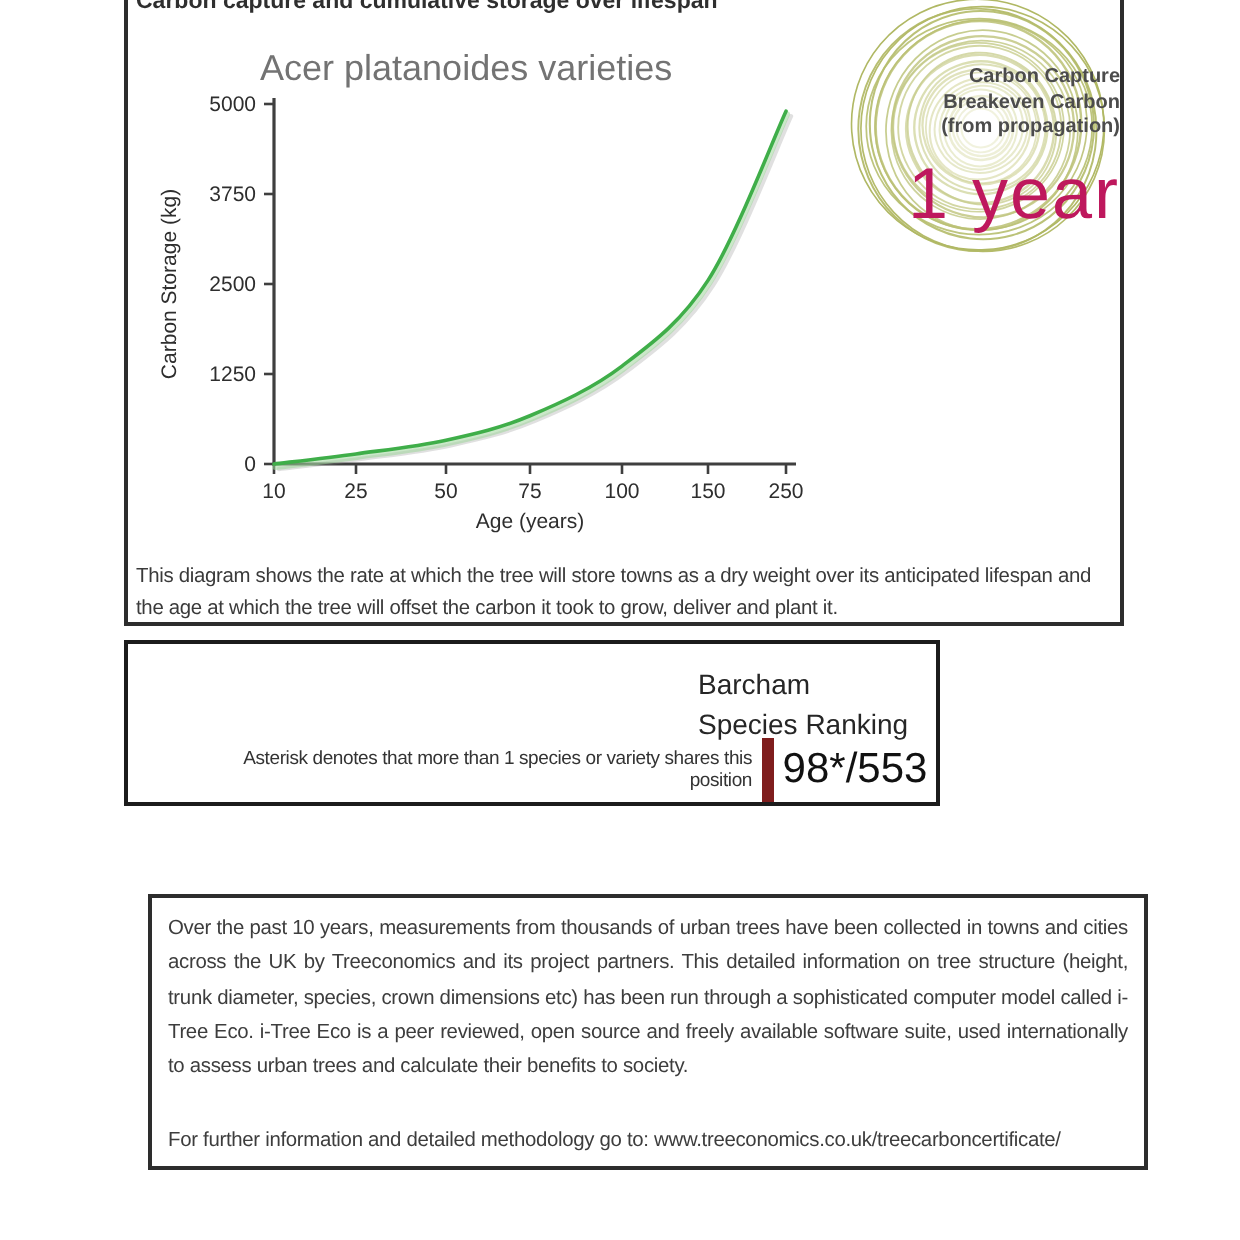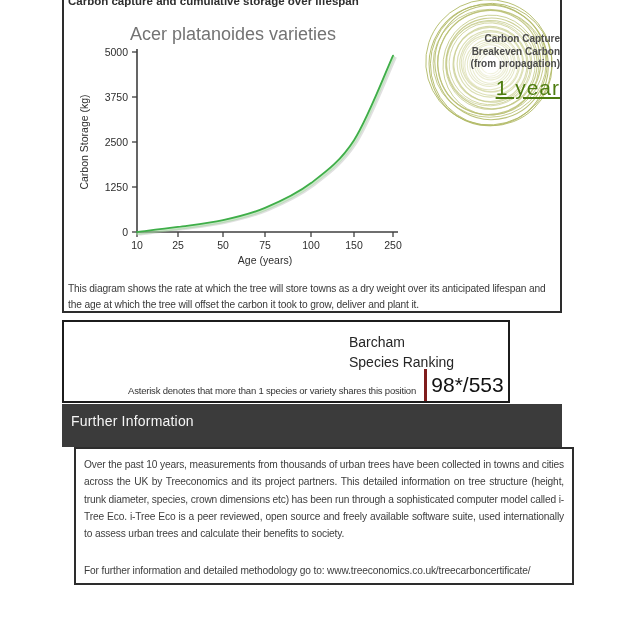--- a/index.html
+++ b/index.html
@@ -8,28 +8,28 @@
   .abs{position:absolute;}
   
   .box-chart{left:62px;top:-12px;width:500px;height:325px;border:2px solid #2d2d2d;box-sizing:border-box;background:#fff;}
   .doc-title{left:68px;top:-5px;font-size:11.5px;font-weight:bold;color:#2f2f2f;white-space:nowrap;}
   .chart-title{left:130px;top:24px;width:270px;text-align:left;font-size:18px;color:#737373;}
   svg text{font-family:"Liberation Sans",sans-serif;}
   .chart-svg{left:62px;top:0px;width:350px;height:276px;}
   .badge-svg{left:418px;top:-12px;width:145px;height:152px;}
   .badge-text{left:420px;top:33px;width:140px;text-align:right;}
   .badge-text .b-line{font-size:10px;font-weight:bold;color:#4c4c4c;line-height:12.5px;}
-  .badge-value{font-size:21px;color:#4d7c0f;margin-top:5px;letter-spacing:1px;text-decoration:underline;}
+  .badge-value{font-size:36px;color:#be185d;margin-top:5px;letter-spacing:1px;}
   .description{left:68px;top:281px;width:489px;font-size:10.2px;letter-spacing:-0.15px;
                line-height:16px;color:#3a3a3a;}
   
-  .box-rank{left:62px;top:320px;width:448px;height:83px;border:2px solid #1c1c1c;box-sizing:border-box;background:#fff;}
+  .box-rank{left:62px;top:320px;width:408px;height:83px;border:2px solid #1c1c1c;box-sizing:border-box;background:#fff;}
   .rank-name{left:285px;top:11px;font-size:14px;line-height:19.5px;color:#262626;white-space:pre-line;}
   .rank-note{left:32px;right:92px;bottom:5px;text-align:right;font-size:9.5px;letter-spacing:-0.2px;color:#333;}
-  .rank-right{top:0;bottom:0;right:0;width:81px;border-left:3px solid #7f1d1d;display:flex;
+  .rank-right{top:0;bottom:0;right:0;width:81px;border-left:6px solid #7f1d1d;display:flex;
               align-items:center;justify-content:center;font-size:21px;color:#111;margin-top:47px;}
   
   .fi-bar{left:62px;top:404px;width:500px;height:43px;background:#3b3b3b;box-sizing:border-box;
           color:#f5f5f5;font-size:14px;padding:9px 0 0 9px;letter-spacing:0.2px;}
   .fi-body{left:74px;top:447px;width:500px;height:138px;border:2px solid #2d2d2d;box-sizing:border-box;
            background:#fff;padding:7px 8px;color:#3d3d3d;}
   .fi-par{font-size:10.2px;letter-spacing:-0.15px;line-height:17.3px;text-align:justify;margin:0;}
   .fi-link-line{font-size:10.2px;letter-spacing:-0.15px;margin-top:23px;}
   .fi-link-line a{color:#3d3d3d;text-decoration:none;}
 </style>
@@ -116,21 +116,20 @@
 
   <div class="abs description">This diagram shows the rate at which the tree will store towns as a dry weight over its anticipated lifespan and the age at which the tree will offset the carbon it took to grow, deliver and plant it.</div>
 
   <div class="abs box-rank">
     <div class="abs rank-name">Barcham
 Species Ranking</div>
     <div class="abs rank-note">Asterisk denotes that more than 1 species or variety shares this position</div>
     <div class="abs rank-right">98*/553</div>
   </div>
 
-  <div class="abs fi-bar">Further Information</div>
 
   <div class="abs fi-body">
     <p class="fi-par">Over the past 10 years, measurements from thousands of urban trees have been collected in towns and cities across the UK by Treeconomics and its project partners. This detailed information on tree structure (height, trunk diameter, species, crown dimensions etc) has been run through a sophisticated computer model called i-Tree Eco. i-Tree Eco is a peer reviewed, open source and freely available software suite, used internationally to assess urban trees and calculate their benefits to society.</p>
     <div class="fi-link-line">
       <span>For further information and detailed methodology go to: </span><a href="#">www.treeconomics.co.uk/treecarboncertificate/</a>
     </div>
   </div>
 
 </div>
 

